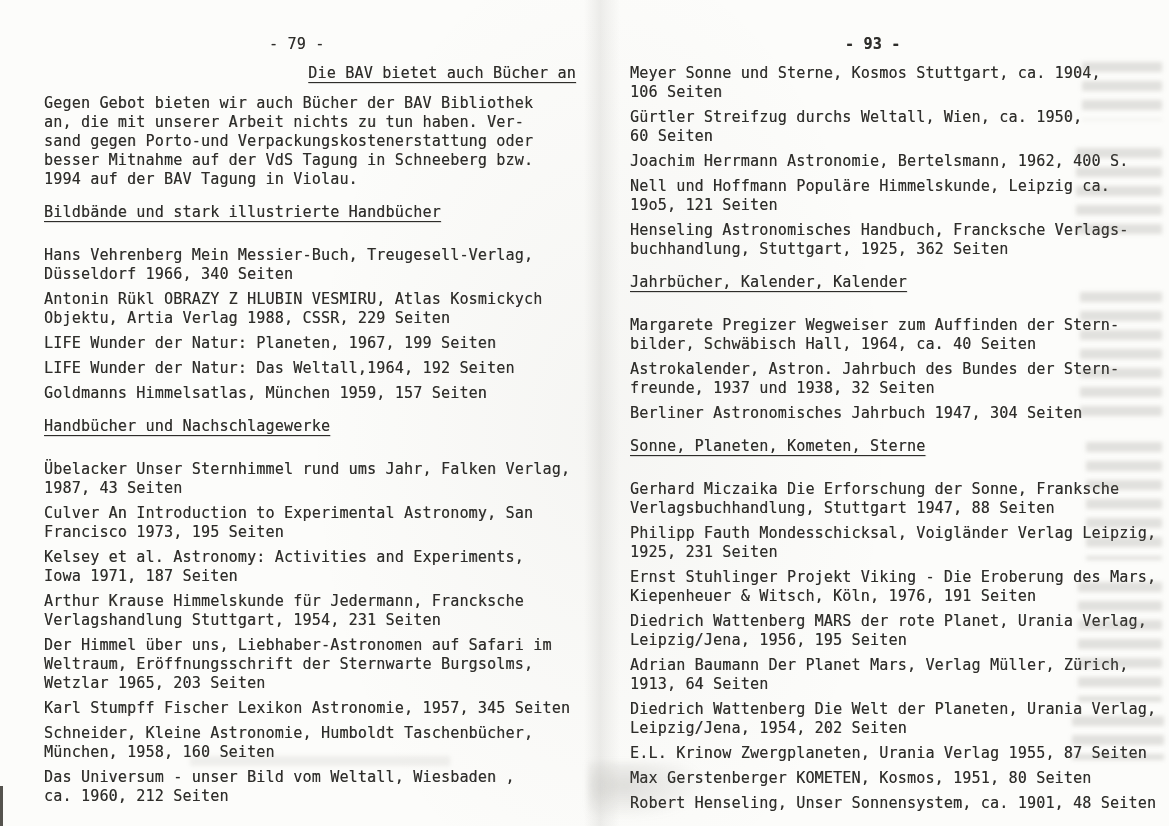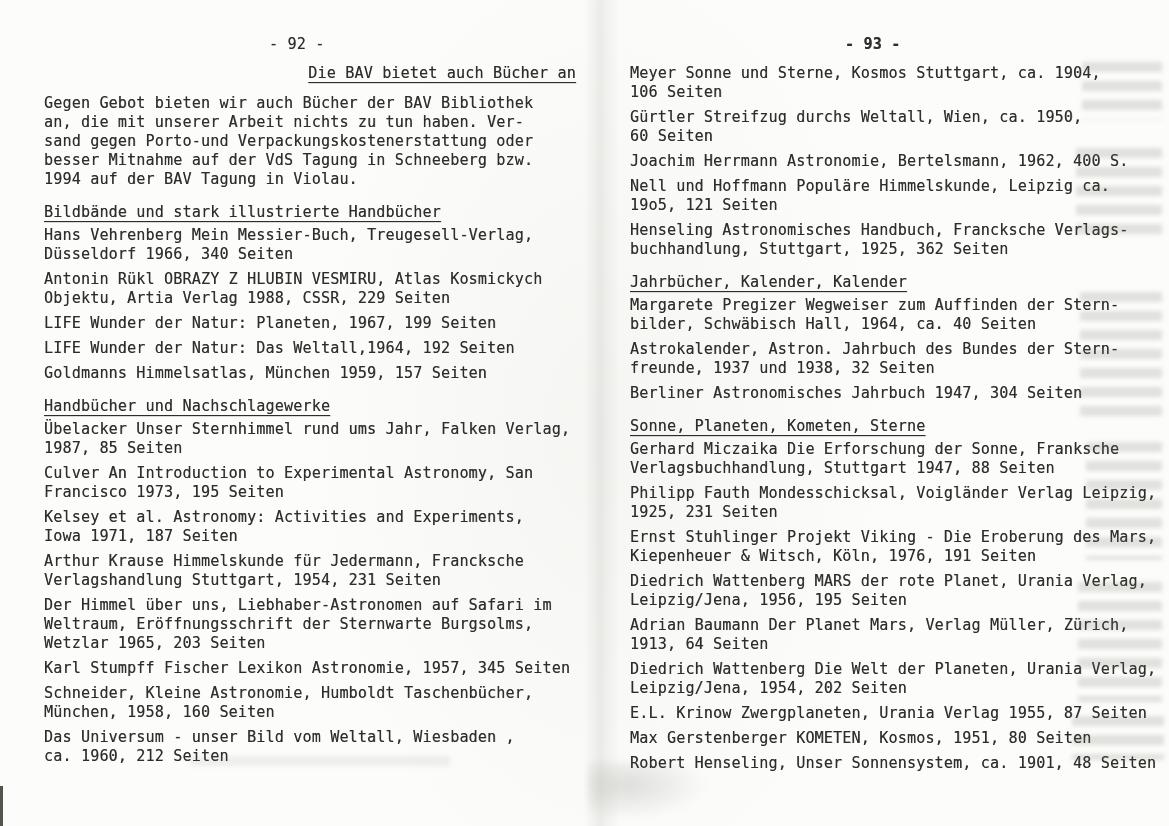--- a/index.html
+++ b/index.html
@@ -28,21 +28,21 @@
   .pagenum { margin: 0 0 10px 225px; }
   .page-right .pagenum { margin-left: 215px; font-weight: bold; }
   .doc-title { margin: 0 0 11px 61px; text-align: right; }
   .underlined {
     text-decoration: underline;
     text-decoration-thickness: 1.4px;
     text-underline-offset: 3.5px;
   }
   .entry { white-space: pre-wrap; margin: 0 0 6px 0; }
   .intro { margin-bottom: 12px; }
-  .section-heading { margin: 14px 0 4px 0; }
+  .section-heading { margin: 14px 0 24px 0; }
 
   
   .gutter {
     position: absolute; top: 0; left: 584px; width: 36px; height: 826px;
     background: linear-gradient(90deg, transparent, rgba(100,98,92,0.10) 45%, rgba(100,98,92,0.07) 60%, transparent);
   }
   .gutter-smudge {
     position: absolute; left: 588px; top: 762px; width: 120px; height: 58px;
     background: radial-gradient(ellipse at 30% 40%, rgba(110,108,100,0.20), transparent 70%);
     filter: blur(3px);
@@ -63,40 +63,40 @@
   .g5 { left: 1078px; top: 582px; width: 84px; height: 120px; }
   .g6 { left: 1072px; top: 716px; width: 92px; height: 44px;  }
   .g7 { left: 190px;  top: 756px; width: 260px; height: 14px; opacity: 0.5; }
 </style>
 </head>
 <body>
 
 <div class="scan">
 
   <div class="page page-left">
-    <div class="pagenum">- 92 -</div>
+    <div class="pagenum">- 79 -</div>
     <div class="doc-title underlined">Die BAV bietet auch Bücher an</div>
     <div class="entry intro">Gegen Gebot bieten wir auch Bücher der BAV Bibliothek
 an, die mit unserer Arbeit nichts zu tun haben. Ver-
 sand gegen Porto-und Verpackungskostenerstattung oder
 besser Mitnahme auf der VdS Tagung in Schneeberg bzw.
 1994 auf der BAV Tagung in Violau.</div>
 
     <div class="section-heading underlined">Bildbände und stark illustrierte Handbücher</div>
     <div class="entry">Hans Vehrenberg Mein Messier-Buch, Treugesell-Verlag,
 Düsseldorf 1966, 340 Seiten</div>
     <div class="entry">Antonin Rükl OBRAZY Z HLUBIN VESMIRU, Atlas Kosmickych
 Objektu, Artia Verlag 1988, CSSR, 229 Seiten</div>
     <div class="entry">LIFE Wunder der Natur: Planeten, 1967, 199 Seiten</div>
     <div class="entry">LIFE Wunder der Natur: Das Weltall,1964, 192 Seiten</div>
     <div class="entry">Goldmanns Himmelsatlas, München 1959, 157 Seiten</div>
 
     <div class="section-heading underlined">Handbücher und Nachschlagewerke</div>
     <div class="entry">Übelacker Unser Sternhimmel rund ums Jahr, Falken Verlag,
-1987, 85 Seiten</div>
+1987, 43 Seiten</div>
     <div class="entry">Culver An Introduction to Experimental Astronomy, San
 Francisco 1973, 195 Seiten</div>
     <div class="entry">Kelsey et al. Astronomy: Activities and Experiments,
 Iowa 1971, 187 Seiten</div>
     <div class="entry">Arthur Krause Himmelskunde für Jedermann, Francksche
 Verlagshandlung Stuttgart, 1954, 231 Seiten</div>
     <div class="entry">Der Himmel über uns, Liebhaber-Astronomen auf Safari im
 Weltraum, Eröffnungsschrift der Sternwarte Burgsolms,
 Wetzlar 1965, 203 Seiten</div>
     <div class="entry">Karl Stumpff Fischer Lexikon Astronomie, 1957, 345 Seiten</div>

